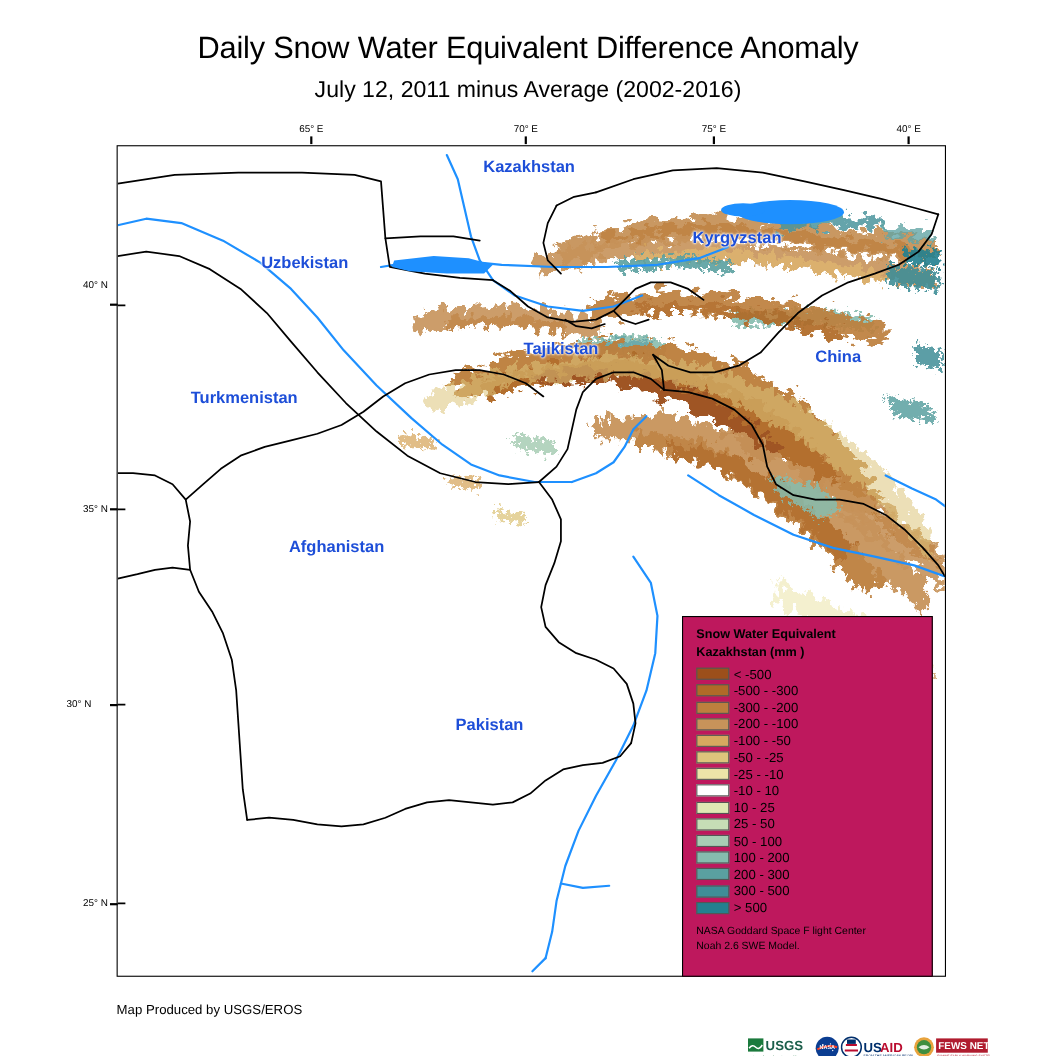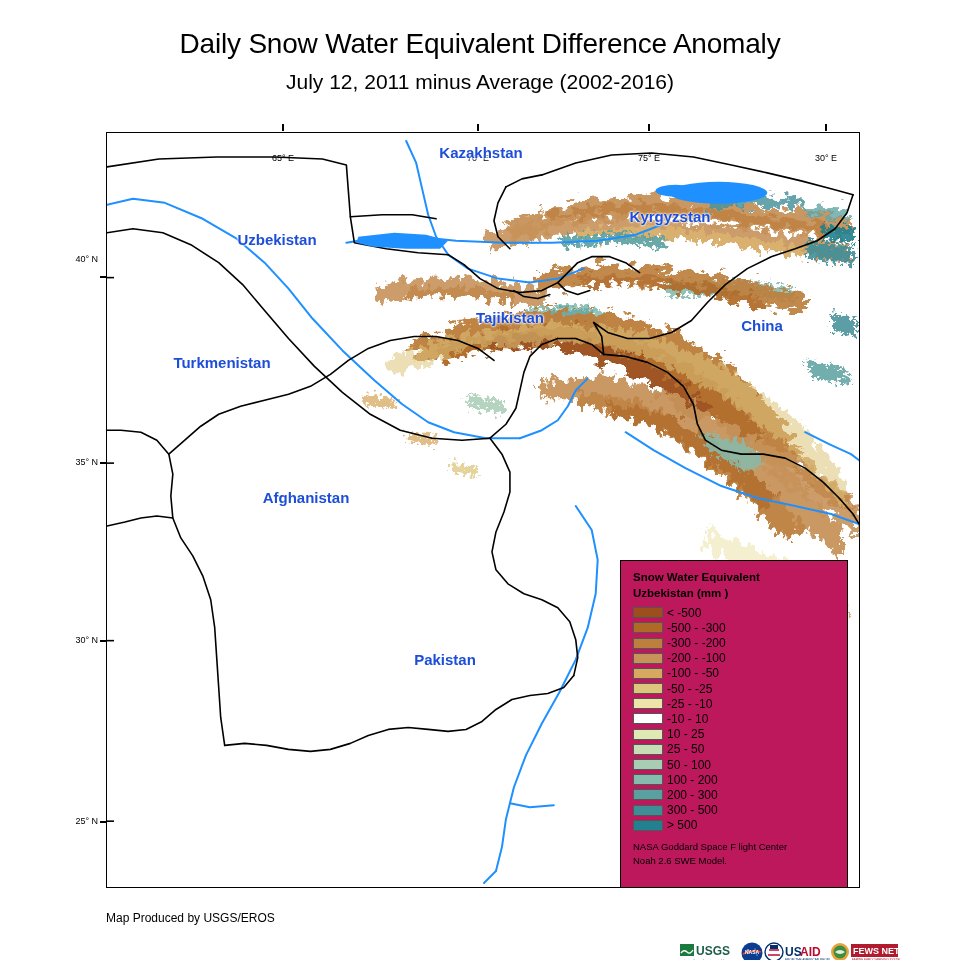--- a/index.html
+++ b/index.html
@@ -13,21 +13,21 @@
             font-size:21px;font-weight:normal;}
 
   
   #map-frame{position:absolute;left:106px;top:132px;width:754px;height:756px;
              border:1.5px solid #000;background:#ffffff;box-sizing:border-box;
              overflow:hidden;}
   #map-canvas{position:absolute;left:0;top:0;width:100%;height:100%;}
 
   
   .lon-lab{position:absolute;font-size:9px;text-align:center;width:46px;
-           transform:translateX(-23px);margin-top:41px;}
+           transform:translateX(-23px);}
   .lon-tick{position:absolute;width:2px;height:7px;background:#000;}
   .lat-lab{position:absolute;font-size:9px;text-align:right;width:52px;
            transform:translateY(-6px);}
   .lat-tick{position:absolute;width:7px;height:2px;background:#000;}
 
   
   .country{position:absolute;font-size:15px;font-weight:bold;color:#1d4ed8;
            white-space:nowrap;transform:translate(-50%,-50%);
            text-shadow:0 0 2px #fff,0 0 2px #fff,0 0 3px #fff;}
 
@@ -212,45 +212,45 @@
     </g>
   </svg>
 </div>
 
 <div class="lon-lab" style="left:283px;top:112px">65° E</div>
 <div class="lon-tick" style="left:282px;top:124px"></div>
 <div class="lon-lab" style="left:478px;top:112px">70° E</div>
 <div class="lon-tick" style="left:477px;top:124px"></div>
 <div class="lon-lab" style="left:649px;top:112px">75° E</div>
 <div class="lon-tick" style="left:648px;top:124px"></div>
-<div class="lon-lab" style="left:826px;top:112px">30° E</div>
+<div class="lon-lab" style="left:826px;top:112px">40° E</div>
 <div class="lon-tick" style="left:825px;top:124px"></div>
 
 <div class="lat-lab" style="left:46px;top:260px">40° N</div>
 <div class="lat-tick" style="left:100px;top:276px"></div>
 <div class="lat-lab" style="left:46px;top:463px">35° N</div>
 <div class="lat-tick" style="left:100px;top:462px"></div>
-<div class="lat-lab" style="left:46px;top:641px">30° N</div>
+<div class="lat-lab" style="left:31px;top:641px">30° N</div>
 <div class="lat-tick" style="left:100px;top:640px"></div>
 <div class="lat-lab" style="left:46px;top:822px">25° N</div>
 <div class="lat-tick" style="left:100px;top:821px"></div>
 
 <div class="country" style="left:481px;top:152px">Kazakhstan</div>
 <div class="country" style="left:277px;top:239px">Uzbekistan</div>
 <div class="country" style="left:670px;top:216px">Kyrgyzstan</div>
 <div class="country" style="left:510px;top:317px">Tajikistan</div>
 <div class="country" style="left:762px;top:325px">China</div>
 <div class="country" style="left:222px;top:362px">Turkmenistan</div>
 <div class="country" style="left:306px;top:497px">Afghanistan</div>
 <div class="country" style="left:445px;top:659px">Pakistan</div>
 
 <div id="legend">
   <div id="legend-title">
     <div>Snow Water Equivalent</div>
-    <div>Uzbekistan (mm )</div>
+    <div>Kazakhstan (mm )</div>
   </div>
   <div id="legend-rows">
       <div class="lg-row">
         <span class="lg-sw" style="background: rgb(156, 79, 27);"></span>
         <span class="lg-lab">&lt; -500</span>
       </div>
       <div class="lg-row">
         <span class="lg-sw" style="background: rgb(176, 106, 40);"></span>
         <span class="lg-lab">-500 - -300</span>
       </div>

